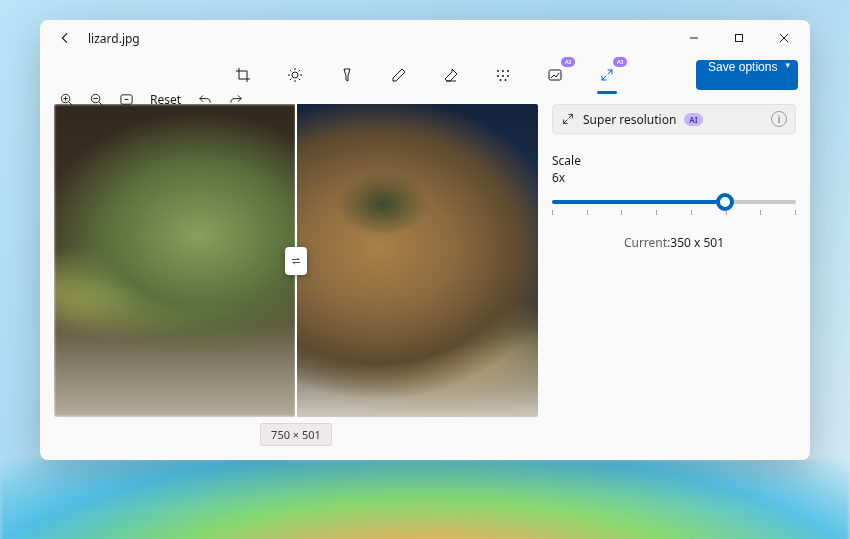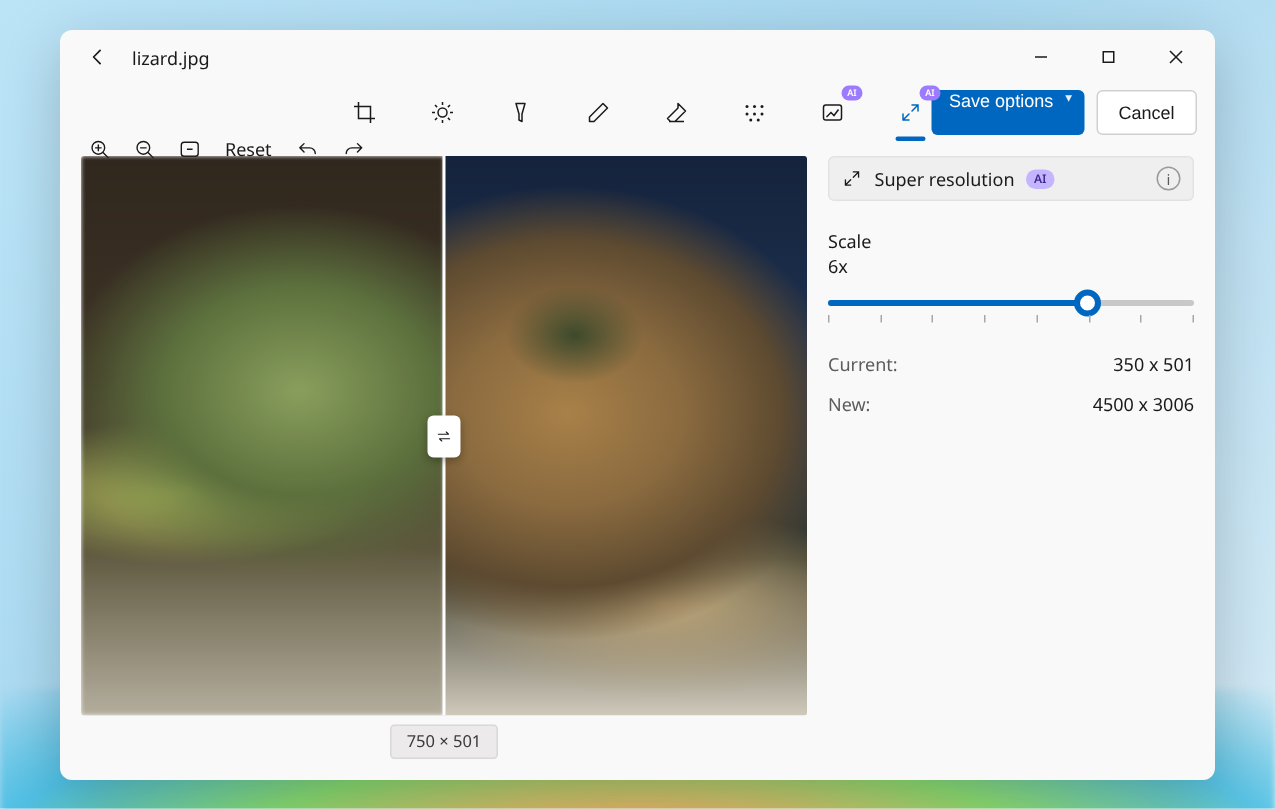--- a/index.html
+++ b/index.html
@@ -18,21 +18,21 @@
     position: absolute;
     bottom: -60px; left: 0; right: 0;
     height: 140px;
     background: radial-gradient(ellipse at 50% 100%, #ff5fa2 0%, #ff9f40 25%, #7bd84f 50%, #39b9e0 75%, transparent 100%);
     opacity: 0.8;
     filter: blur(2px);
   }
   .window {
     position: absolute;
     top: 20px; left: 40px; right: 40px;
-    height: 500px;
+    height: 440px;
     background: #f9f9f9;
     border-radius: 8px;
     box-shadow: 0 10px 40px rgba(0,0,0,0.2);
     display: flex;
     flex-direction: column;
     overflow: hidden;
   }
   .titlebar {
     height: 36px;
     display: flex;
@@ -258,21 +258,21 @@
   .slider-ticks {
     position: absolute;
     top: 14px; left: 0; right: 0;
     display: flex;
     justify-content: space-between;
   }
   .slider-ticks span {
     width: 1px; height: 5px; background: #a7a7a7;
   }
   .kv-row {
-    display: flex; justify-content: space-between;
+    display: flex; justify-content: center;
     margin-top: 18px;
     font-size: 12px;
   }
   .kv-row .k { color: #5c5c5c; }
   .kv-row .v { color: #1a1a1a; }
   svg { display: block; }
 </style>
 </head>
 <body>
 
@@ -391,21 +391,20 @@
           </svg>
         <span class="ai-badge">AI</span>
       </div>
     </div>
 
     <div class="right-group">
       <button class="btn-primary">
         <span>Save options</span>
         <span class="chev">▾</span>
       </button>
-      <button class="btn-secondary">Cancel</button>
     </div>
   </div>
 
   <div class="content">
 
     <div class="canvas">
       <div class="img-compare">
         <div class="img-side img-left"></div>
         <div class="img-side img-right"></div>
         <div class="divider"></div>
@@ -448,21 +447,17 @@
             <span></span>
             <span></span>
             <span></span>
         </div>
       </div>
 
       <div class="kv-row">
         <span class="k">Current:</span>
         <span class="v">350 x 501</span>
       </div>
-      <div class="kv-row" style="margin-top:10px;">
-        <span class="k">New:</span>
-        <span class="v">4500 x 3006</span>
-      </div>
     </div>
 
   </div>
 
 </div>
 
 </body></html>

